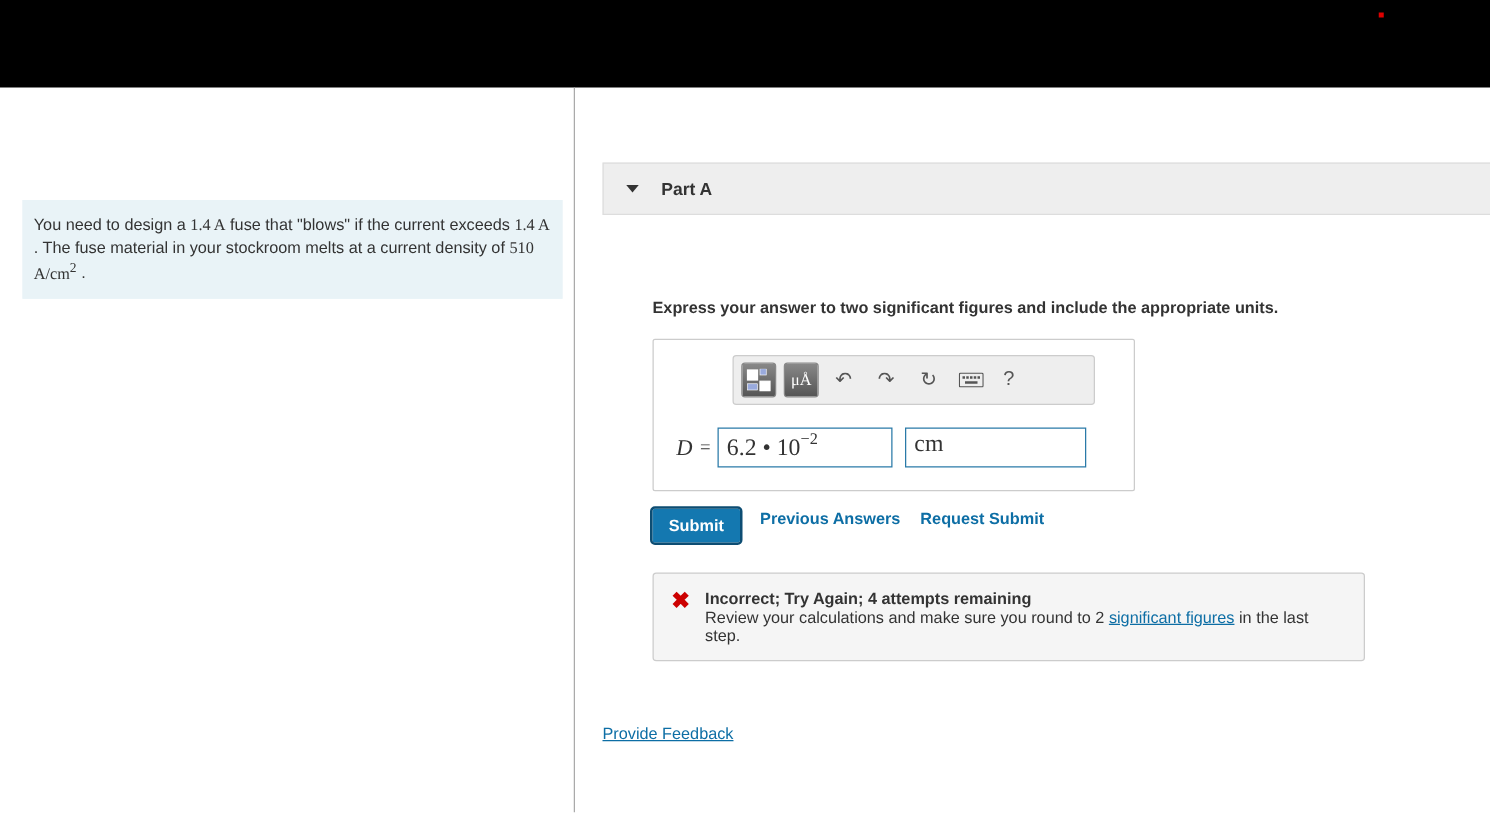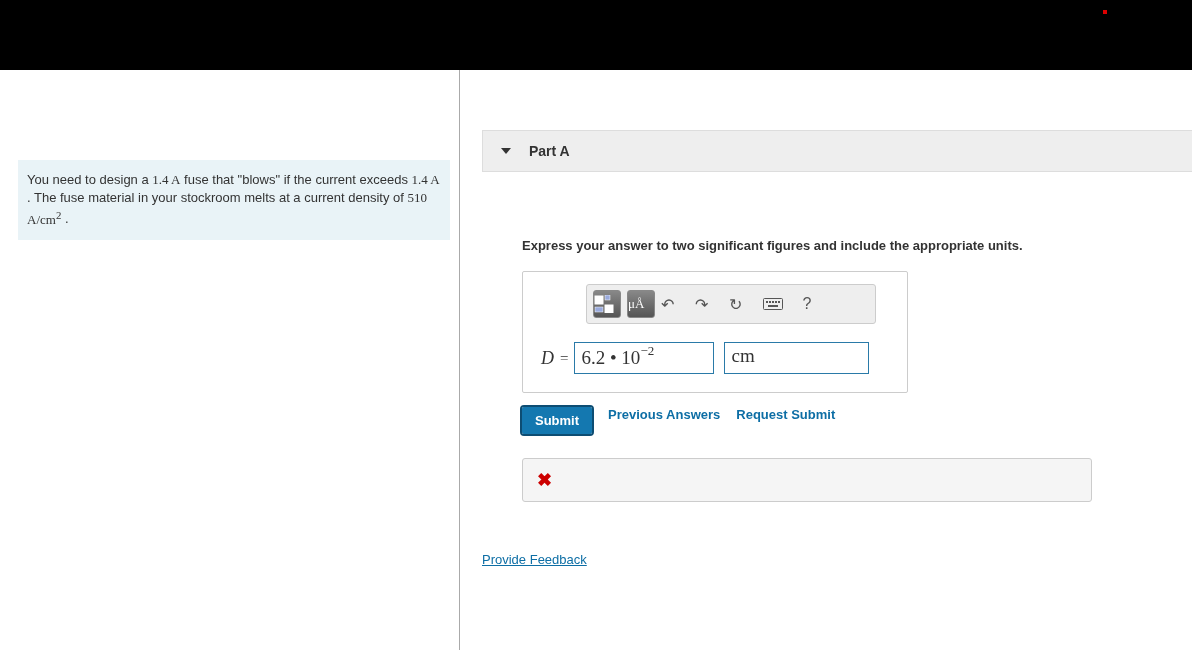--- a/index.html
+++ b/index.html
@@ -12,21 +12,21 @@
 .problem-box { background: #e9f3f7; border: 1px solid #e9f3f7; padding: 10px 8px 10px 8px; font-size: 13px; line-height: 1.4; color: #333; width: 432px; }
 .math { font-family: Georgia, 'Times New Roman', serif; }
 .part-header { background: #eee; border: 1px solid #ddd; padding: 12px 12px; width: 773px; display: flex; align-items: center; gap: 18px; }
 .caret-down { width: 0; height: 0; border-left: 5px solid transparent; border-right: 5px solid transparent; border-top: 6px solid #333; margin-left: 6px; }
 .part-title { font-weight: bold; font-size: 14px; color: #333; }
 .part-body { padding: 18px 40px 0 40px; }
 .qtext { font-size: 13px; color: #333; margin-bottom: 10px; }
 .instr { font-weight: bold; font-size: 13px; color: #333; margin-bottom: 18px; margin-top: 48px; }
 .answer-box { border: 1px solid #ccc; border-radius: 2px; padding: 12px 14px 18px 18px; width: 386px; background: #fff; margin-bottom: 14px; }
 .toolbar { display: flex; gap: 6px; align-items: center; background: #eee; border: 1px solid #ccc; border-radius: 3px; padding: 5px 6px; width: 290px; margin-left: 45px; margin-bottom: 18px; }
-.tool-btn { width: 28px; height: 28px; border: 1px solid #888; border-radius: 3px; background: linear-gradient(#888,#555); display: flex; align-items: center; justify-content: flex-start; color: #fff; font-size: 11px; cursor: pointer; }
+.tool-btn { width: 28px; height: 28px; border: 1px solid #888; border-radius: 3px; background: linear-gradient(#888,#555); display: flex; align-items: center; justify-content: center; color: #fff; font-size: 11px; cursor: pointer; }
 .tool-btn.plain { background: transparent; border: none; color: #555; font-size: 16px; }
 .tool-q { background: transparent; border: none; color: #555; font-size: 16px; width: 20px; text-align: center; cursor: pointer; }
 .answer-row { display: flex; align-items: center; gap: 6px; font-family: Georgia, 'Times New Roman', serif; font-size: 19px; }
 .dlabel { font-style: italic; font-size: 18px; }
 .eq { font-size: 15px; }
 .value-input { border: 1px solid #2a7aa8; height: 32px; width: 140px; padding: 2px 6px; font-family: Georgia, 'Times New Roman', serif; font-size: 19px; color: #333; }
 .unit-input { border: 1px solid #2a7aa8; height: 32px; width: 145px; padding: 2px 6px; font-family: Georgia, 'Times New Roman', serif; font-size: 19px; color: #333; margin-left: 4px; }
 .action-row { display: flex; align-items: flex-start; gap: 16px; margin-bottom: 24px; }
 .submit-btn { background: #1478b0; color: #fff; border: 1px solid #1478b0; outline: 2px solid #0d4d73; outline-offset: 0; padding: 5px 12px; font-size: 13px; font-weight: bold; cursor: pointer; border-radius: 2px; }
 .link { color: #0d6ea5; font-size: 13px; font-weight: bold; cursor: pointer; }
@@ -113,20 +113,26 @@
       </div>
 
       <div class="action-row">
         <button class="submit-btn">Submit</button>
         <span class="link">Previous Answers</span>
         <span class="link">Request Submit</span>
       </div>
 
       <div class="feedback-box">
         <div class="x-icon">✖</div>
+        <div>
+          <div class="fb-title">Incorrect; Try Again; 4 attempts remaining</div>
+          <div class="fb-body">
+            <span>Review your calculations and make sure you round to 2 </span><span class="siglink">significant figures</span><span> in the last step.</span>
+          </div>
+        </div>
       </div>
 
     </div>
 
     <a class="provide-fb">Provide Feedback</a>
 
   </div>
 </div>
 
 </body></html>

